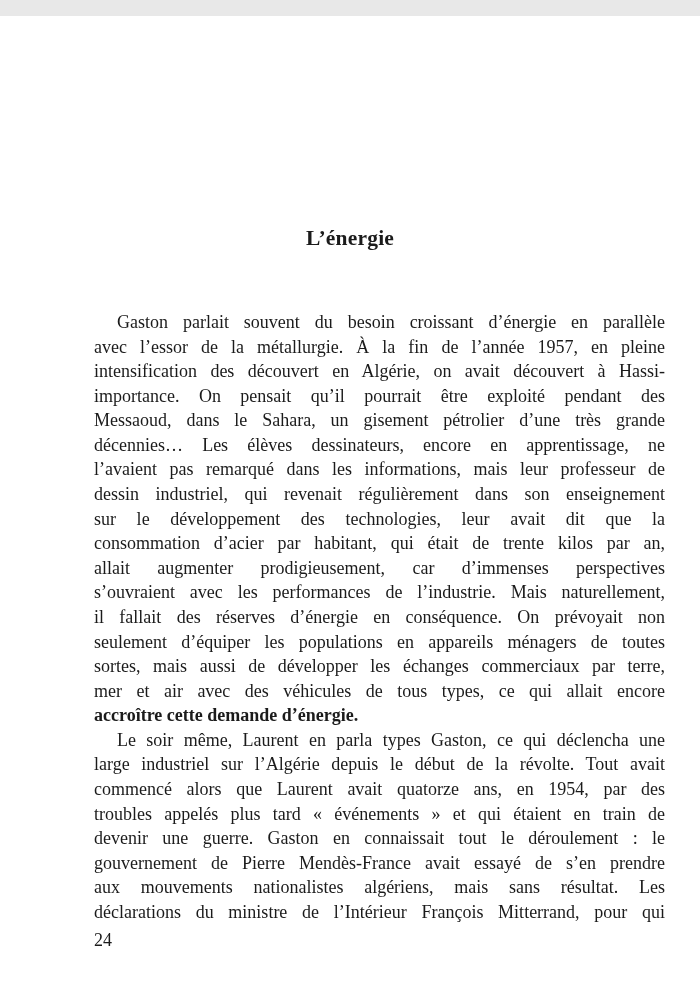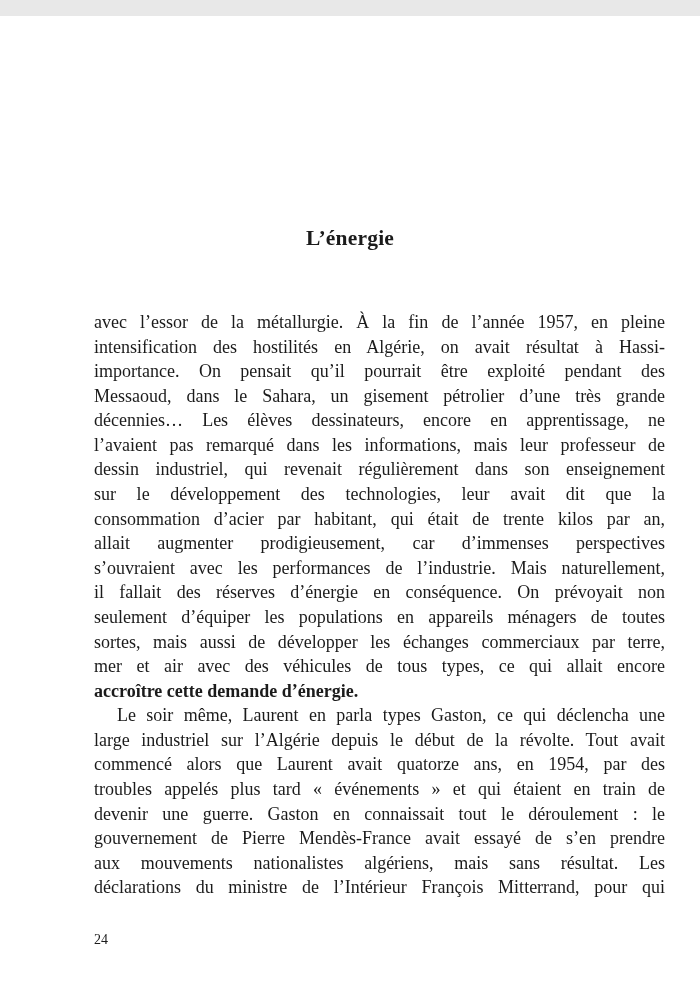--- a/index.html
+++ b/index.html
@@ -45,36 +45,37 @@
     text-indent: 23px;
   }
   .line.no-just {
     text-align-last: left;
     font-weight: bold;
   }
   .page-number {
     position: absolute;
     top: 912px;
     left: 94px;
-    font-size: 14px;
+    font-size: 18px;
     line-height: 24.58px;
   }
 </style>
 </head>
 <body>
 
 <div class="page" style="background: rgb(255, 255, 255); color: rgb(27, 27, 27);">
 
   <h1 class="title">L’énergie</h1>
 
   <div class="body-block">
 
     <div>
+      <div class="line indent">Gaston parlait souvent du besoin croissant d’énergie en parallèle</div>
       <div class="line">avec l’essor de la métallurgie. À la fin de l’année 1957, en pleine</div>
-      <div class="line">intensification des hostilités en Algérie, on avait résultat à Hassi-</div>
+      <div class="line">intensification des découvert en Algérie, on avait découvert à Hassi-</div>
       <div class="line">importance. On pensait qu’il pourrait être exploité pendant des</div>
       <div class="line">Messaoud, dans le Sahara, un gisement pétrolier d’une très grande</div>
       <div class="line">décennies… Les élèves dessinateurs, encore en apprentissage, ne</div>
       <div class="line">l’avaient pas remarqué dans les informations, mais leur professeur de</div>
       <div class="line">dessin industriel, qui revenait régulièrement dans son enseignement</div>
       <div class="line">sur le développement des technologies, leur avait dit que la</div>
       <div class="line">consommation d’acier par habitant, qui était de trente kilos par an,</div>
       <div class="line">allait augmenter prodigieusement, car d’immenses perspectives</div>
       <div class="line">s’ouvraient avec les performances de l’industrie. Mais naturellement,</div>
       <div class="line">il fallait des réserves d’énergie en conséquence. On prévoyait non</div>

